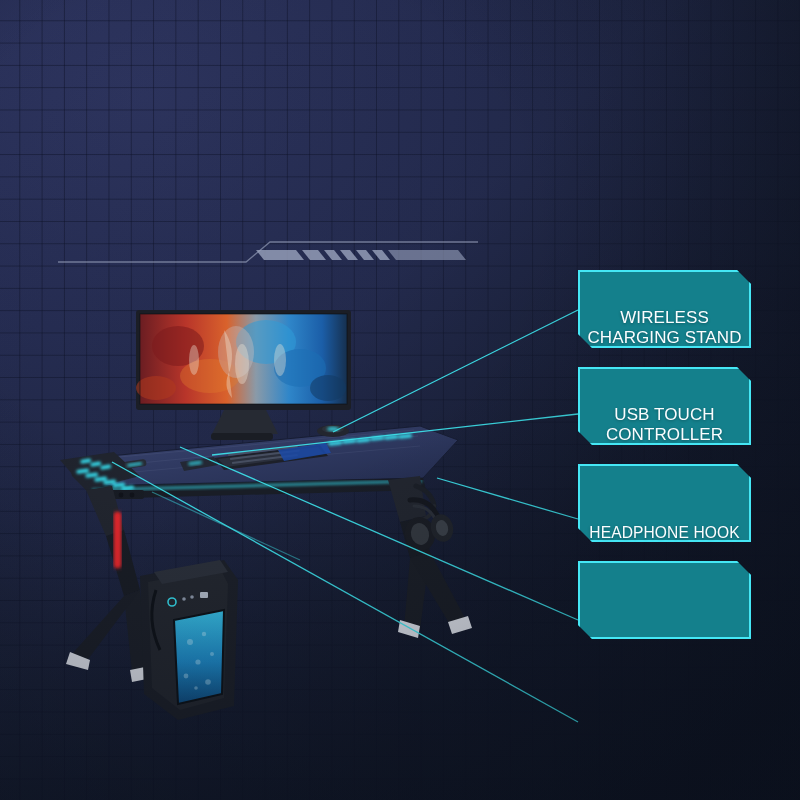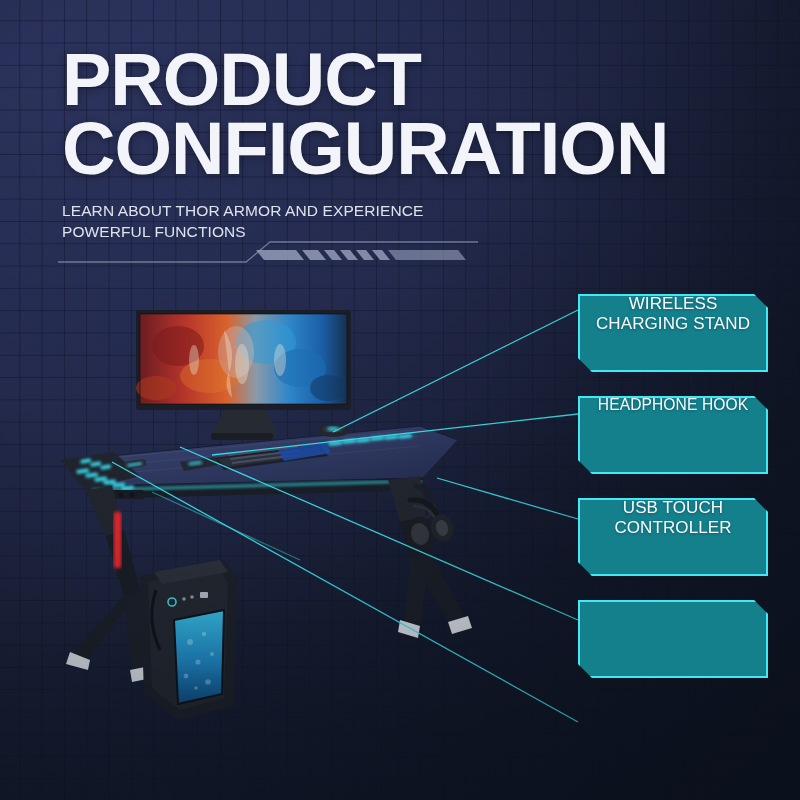--- a/index.html
+++ b/index.html
@@ -62,25 +62,24 @@
   
   .deco { position:absolute; left:58px; top:240px; width:420px; height:26px; }
 
   
   .product { position:absolute; left:28px; top:290px; width:530px; height:430px; }
 
   
   .callouts { position:absolute; left:578px; top:270px; width:200px; }
   .callout {
     position:relative;
-    width:190px; height:78px;
+    width:173px; height:78px;
     margin-bottom:19px;
-    display:flex; align-items:flex-start; justify-content:center;
+    display:flex; align-items:flex-end; justify-content:center;
     text-align:center;
-    margin-top:24px;
   }
   .callout-shape {
     position:absolute; inset:0;
     background:#14808c;
     border:2.5px solid #45e7f5;
     clip-path:polygon(0 0, calc(100% - 14px) 0, 100% 14px, 100% 100%, 14px 100%, 0 calc(100% - 14px));
     box-shadow:0 0 10px rgba(60,220,240,.22);
   }
   .callout-label {
     position:relative;
@@ -304,25 +303,20 @@
       <line x1="212" y1="455" x2="578" y2="414"></line>
       <line x1="437" y1="478" x2="578" y2="519"></line>
       <line x1="180" y1="447" x2="578" y2="620"></line>
       <line x1="112" y1="462" x2="578" y2="722"></line>
       <line x1="152" y1="492" x2="300" y2="560" opacity=".5"></line>
     </g>
   </svg>
 
   <div class="vignette"></div>
 
-  <div class="header">
-    <div class="title-line title-1">PRODUCT</div>
-    <div class="title-line title-2">CONFIGURATION</div>
-    <div class="subtitle">LEARN ABOUT THOR ARMOR AND EXPERIENCE POWERFUL FUNCTIONS</div>
-  </div>
 
   <div class="deco">
     <svg width="420" height="26" viewBox="0 0 420 26">
       <path d="M0 22 L188 22 L212 2 L420 2" stroke="#9aa3bd" stroke-width="1.3" fill="none" opacity=".65"></path>
       <g fill="#9aa3bd" opacity=".8">
         <path d="M206 20 L246 20 L238 10 L198 10 Z"></path>
         <path d="M252 20 L268 20 L260 10 L244 10 Z"></path>
         <path d="M274 20 L284 20 L276 10 L266 10 Z"></path>
         <path d="M290 20 L300 20 L292 10 L282 10 Z"></path>
         <path d="M306 20 L316 20 L308 10 L298 10 Z"></path>
@@ -334,26 +328,26 @@
 
   <div class="callouts">
 
     <div class="callout">
       <div class="callout-shape"></div>
       <div class="callout-label">WIRELESS CHARGING STAND</div>
     </div>
 
     <div class="callout">
       <div class="callout-shape"></div>
-      <div class="callout-label small">HEADPHONE HOOK</div>
+      <div class="callout-label">USB TOUCH CONTROLLER</div>
     </div>
 
     <div class="callout">
       <div class="callout-shape"></div>
-      <div class="callout-label">USB TOUCH CONTROLLER</div>
+      <div class="callout-label small">HEADPHONE HOOK</div>
     </div>
 
     <div class="callout">
       <div class="callout-shape"></div>
     </div>
 
 
   </div>
 
 </div>

